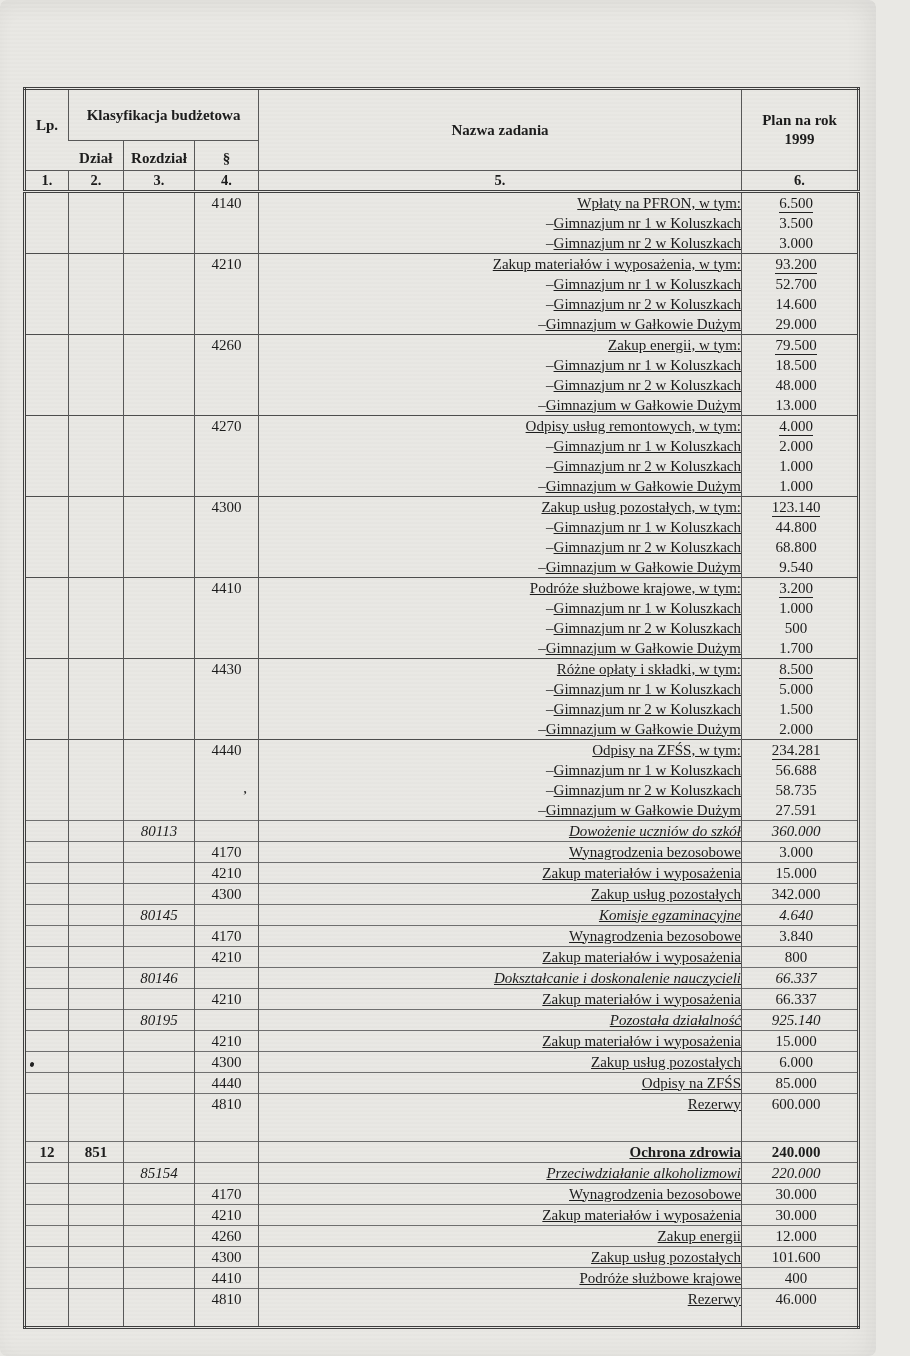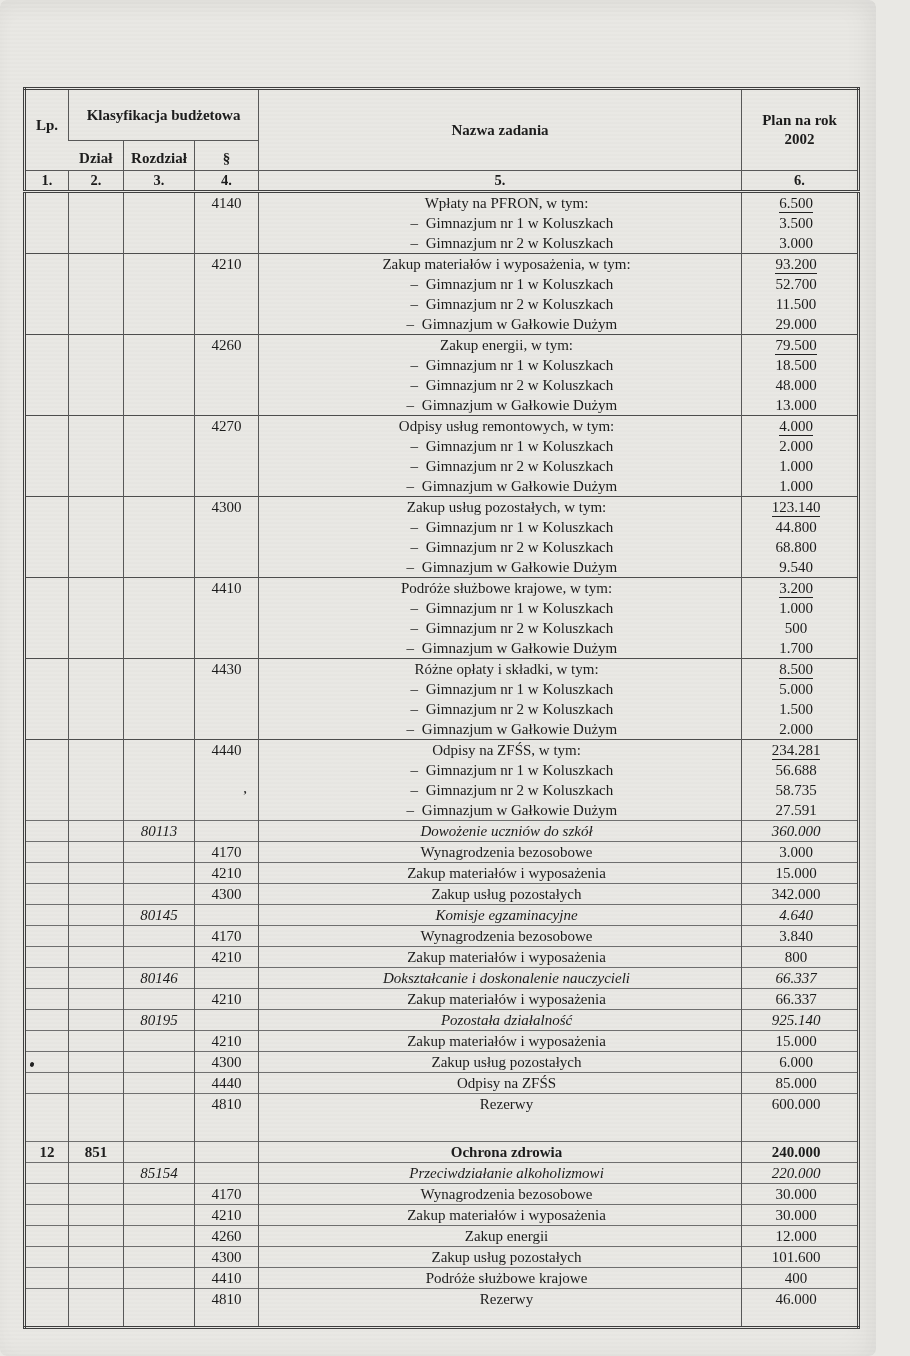--- a/index.html
+++ b/index.html
@@ -44,21 +44,21 @@
   thead th.plan{line-height:1.3;}
   thead tr.subhead th{height:26px;vertical-align:bottom;padding-bottom:3px;}
   thead tr.numrow th{
     height:19px;font-size:14.5px;vertical-align:middle;
     border-top:1px solid var(--line);
     border-bottom:3px double var(--outer);
   }
   
   tbody td{height:20px;font-size:15px;line-height:1;vertical-align:middle;}
   tbody td.lp, tbody td.dzial, tbody td.rozdzial, tbody td.par{text-align:center;}
-  tbody td.name{text-align:center;padding-left:13px;}
+  tbody td.name{text-align:right;padding-left:13px;text-decoration:underline;}
   tbody td.val{text-align:center;padding-right:7px;}
   tbody tr.group td{border-top:1px solid #4c4c4c;}
   tbody tr:first-child td{border-top:none;}
   tbody tr.sub td{border-top:none;}
   tbody tr.item td, tbody tr.chapter td, tbody tr.dept td{border-top:1px solid var(--rowline);}
   tbody tr.spacer td{border-top:none;height:27px;}
   tbody tr.endspacer td{border-top:none;height:17px;}
   tbody tr.chapter td{font-style:italic;}
   tbody tr.dept td{font-weight:700;}
   tbody tr.group td.val .num{
@@ -89,21 +89,21 @@
         <col style="width:483px">
         <col style="width:117px">
     </colgroup>
     <thead>
       <tr class="toprow">
         <th class="lp" rowspan="2">Lp.</th>
         <th class="klas" colspan="3">Klasyfikacja budżetowa</th>
         <th class="nazwa" rowspan="2">Nazwa zadania</th>
         <th class="plan" rowspan="2">
           <div>Plan na rok</div>
-          <div>2002</div>
+          <div>1999</div>
         </th>
       </tr>
       <tr class="subhead">
         <th>Dział</th>
         <th>Rozdział</th>
         <th class="par">§</th>
       </tr>
       <tr class="numrow">
         <th>1.</th>
         <th>2.</th>
@@ -153,21 +153,21 @@
           <td class="par"></td>
           <td class="name"><span class="dash">–</span><span>Gimnazjum nr 1 w Koluszkach</span></td>
           <td class="val"><span class="num">52.700</span></td>
         </tr>
         <tr class="sub">
           <td class="lp"></td>
           <td class="dzial"></td>
           <td class="rozdzial"></td>
           <td class="par"></td>
           <td class="name"><span class="dash">–</span><span>Gimnazjum nr 2 w Koluszkach</span></td>
-          <td class="val"><span class="num">11.500</span></td>
+          <td class="val"><span class="num">14.600</span></td>
         </tr>
         <tr class="sub">
           <td class="lp"></td>
           <td class="dzial"></td>
           <td class="rozdzial"></td>
           <td class="par"></td>
           <td class="name"><span class="dash">–</span><span>Gimnazjum w Gałkowie Dużym</span></td>
           <td class="val"><span class="num">29.000</span></td>
         </tr>
         <tr class="group">

